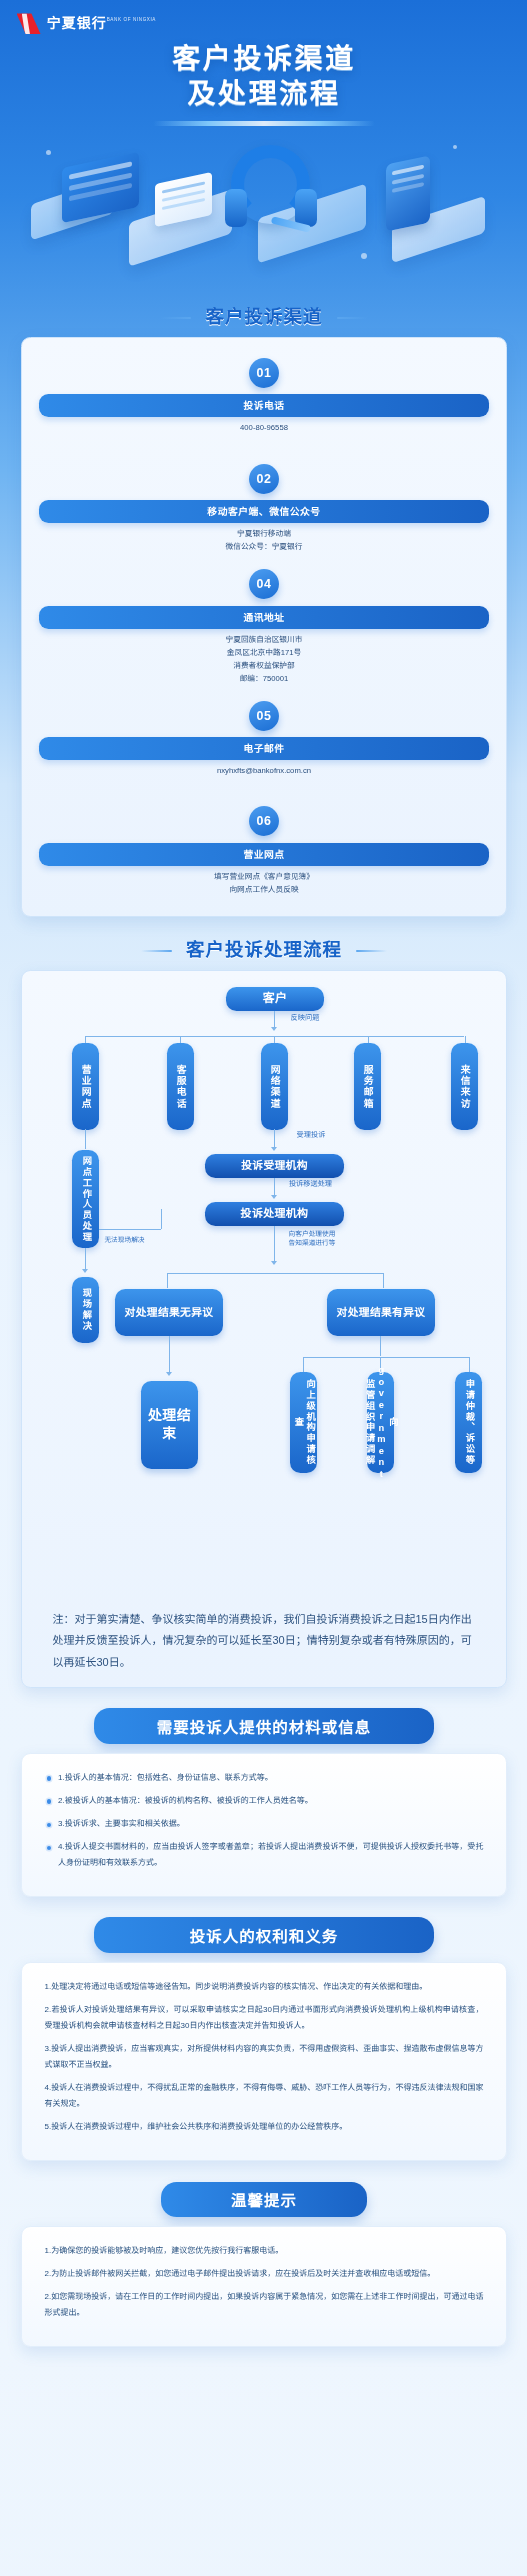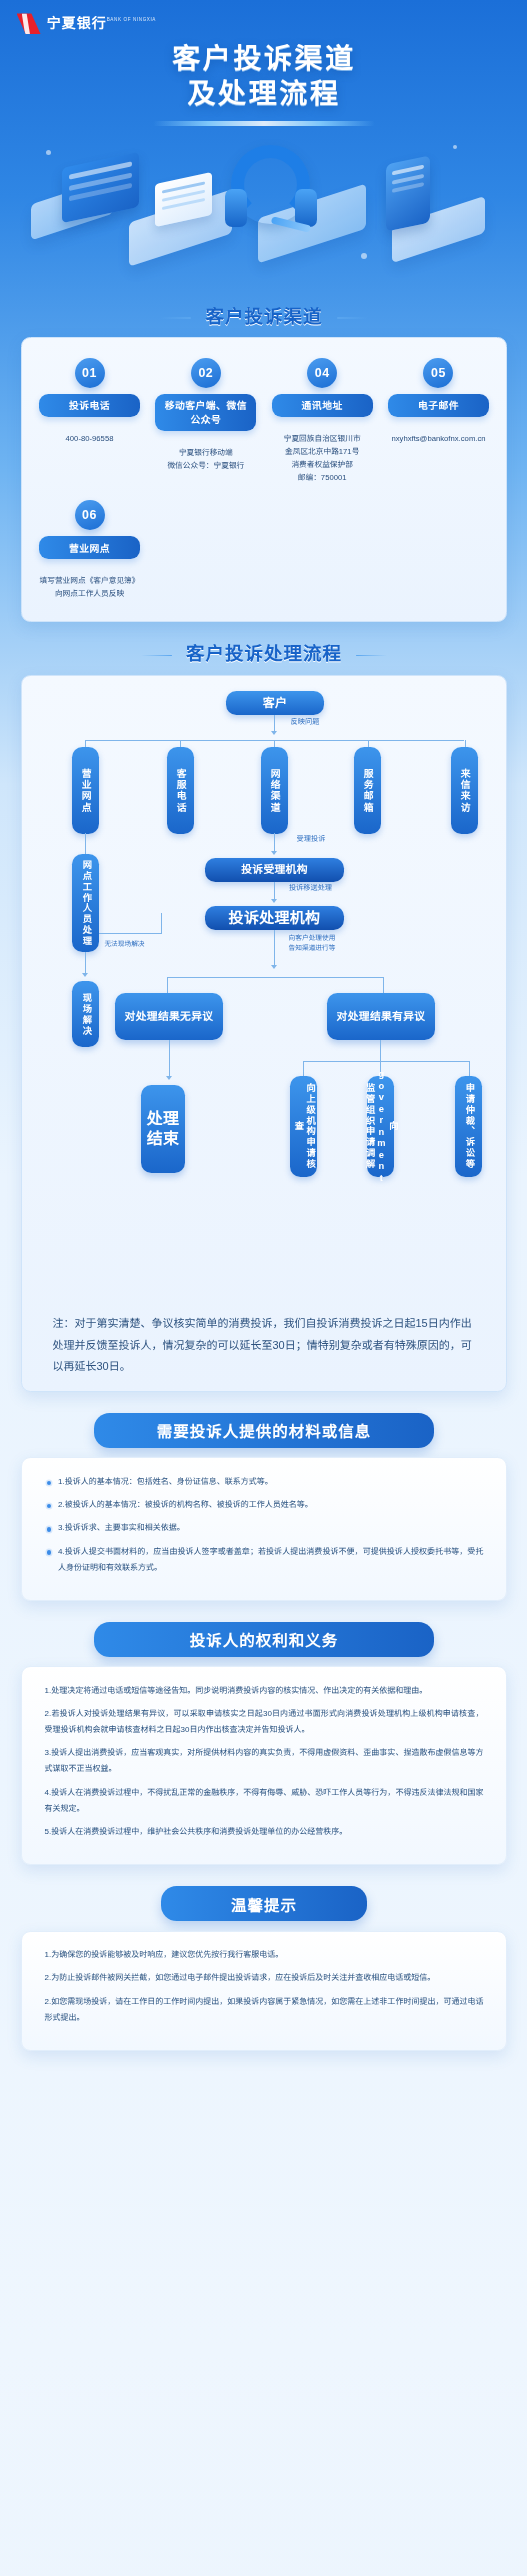--- a/index.html
+++ b/index.html
@@ -187,21 +187,21 @@
     box-shadow: 0 5.2px 14.4px rgba(40,110,195,.13);
     border: 0.5px solid #e2eefb;
   }
   .panel.blue-frame {
     background: linear-gradient(180deg,#f4f9ff 0%, #eaf3fe 100%);
     border: 1px solid #cfe4fa;
   }
 
   .channel-grid {
     display: grid;
-    grid-template-columns: 1fr 1fr 1fr 1fr;
+    grid-template-columns: 1fr;
     gap: 13.4px 15.5px;
     padding: 17.5px 17.5px 19.6px;
   }
   .channel-item { position: relative; padding-top: 2.1px; }
   .ch-num {
     width: 30px; height: 30px; border-radius: 50%;
     background: linear-gradient(160deg,#4c9df0,#1b6ed4);
     color:#fff; font-size: 12.4px; font-weight: 700;
     display:flex; align-items:center; justify-content:center;
     box-shadow: 0 4.1px 7.2px rgba(27,110,212,.3);
@@ -215,21 +215,21 @@
     background: linear-gradient(90deg,#2f8ae8,#1a63c6);
     color:#fff;
     font-size: 9.8px;
     font-weight: 700;
     letter-spacing: 0.5px;
     border-radius: 9.3px;
     padding: 4.6px 5.2px;
     box-shadow: 0 3.1px 6.2px rgba(27,110,212,.22);
   }
   .ch-body {
-    margin-top: 15px;
+    margin-top: 4px;
     text-align: center;
     font-size: 7.7px;
     line-height: 1.7;
     color: #2a4f7e;
     white-space: pre-line;
     min-height: 27px;
   }
 
   
   .flow-wrap { padding: 15.5px 13.4px 13.4px; position: relative; }
@@ -438,37 +438,37 @@
         <div class="conn v" style="left:239px; top:142px; height:18.5px;"></div>
         <div class="lbl" style="position:absolute; left:253px; top:142px; width:46px;">受理投诉</div>
         <div class="arrow-down" style="left:236px; top:160px;"></div>
 
         <div class="node dark" style="position:absolute; left:170px; top:167px; width:139px; height:24px; font-size:10.8px;">投诉受理机构</div>
 
         <div class="conn v" style="left:239px; top:191px; height:18.5px;"></div>
         <div class="lbl" style="position:absolute; left:247px; top:191px; width:57px;">投诉移送处理</div>
         <div class="arrow-down" style="left:236px; top:208px;"></div>
 
-        <div class="node dark" style="position:absolute; left:170px; top:215px; width:139px; height:24px; font-size:15px;">投诉处理机构</div>
+        <div class="node dark" style="position:absolute; left:170px; top:215px; width:139px; height:24px; font-size:11px;">投诉处理机构</div>
 
         <div class="conn v" style="left:239px; top:239px; height:36px;"></div>
         <div class="lbl" style="position:absolute; left:246px; top:242px; width:62px; font-size:6.7px; line-height:1.4; white-space:pre-line;">向客户处理使用
 告知渠道进行等</div>
         <div class="arrow-down" style="left:236px; top:274px;"></div>
 
         <div class="conn h" style="left:132px; top:286px; width:216px;"></div>
         <div class="conn v" style="left:132px; top:286px; height:15.5px;"></div>
         <div class="conn v" style="left:348px; top:286px; height:15.5px;"></div>
 
         <div class="node" style="position:absolute; left:80px; top:302px; width:108px; height:47px; font-size:10.8px;">对处理结果无异议</div>
         <div class="node" style="position:absolute; left:292px; top:302px; width:108px; height:47px; font-size:10.8px;">对处理结果有异议</div>
 
         <div class="conn v" style="left:134px; top:349px; height:37px;"></div>
         <div class="arrow-down" style="left:131px; top:385px;"></div>
-        <div class="node" style="position:absolute; left:106px; top:394px; width:44px; height:88px; font-size:16px;">处理结束</div>
+        <div class="node" style="position:absolute; left:106px; top:394px; width:57px; height:88px; font-size:14px;">处理结束</div>
 
         <div class="conn v" style="left:345px; top:349px; height:20.6px;"></div>
         <div class="conn h" style="left:268px; top:370px; width:166px;"></div>
         <div class="conn v" style="left:268px; top:370px; height:15.5px;"></div>
         <div class="conn v" style="left:345px; top:370px; height:15.5px;"></div>
         <div class="conn v" style="left:434px; top:370px; height:15.5px;"></div>
 
         <div class="node vert" style="position:absolute; left:255px; top:385px; width:27px; height:101px; font-size:9.3px;">向上级机构申请核查</div>
         <div class="node vert" style="position:absolute; left:332px; top:385px; width:27px; height:101px; font-size:9.3px;">向government监管组织申请调解</div>
         <div class="node vert" style="position:absolute; left:420px; top:385px; width:27px; height:101px; font-size:9.3px;">申请仲裁、诉讼等</div>

